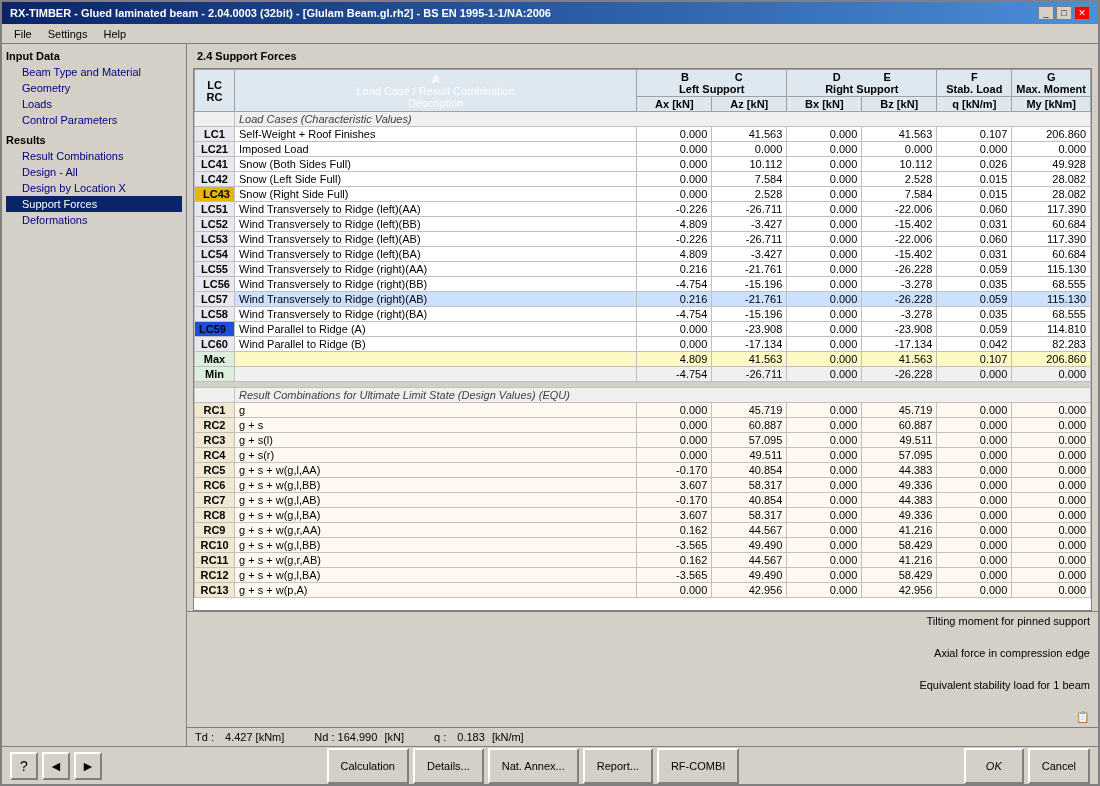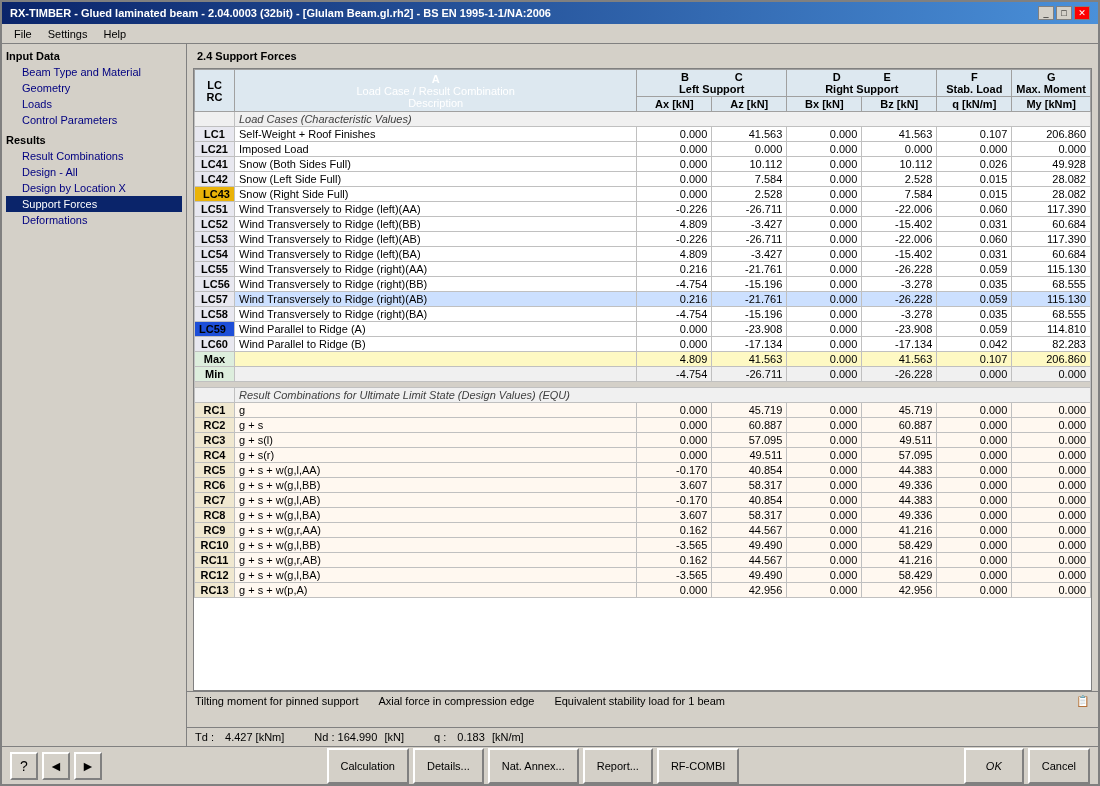--- a/index.html
+++ b/index.html
@@ -41,21 +41,21 @@
     .header-col-a { background: #4472c4; color: white; }
     .header-col-b { background: #dde8f0; }
     .header-col-c { background: #dde8f0; }
     .header-col-d { background: #dde8f0; }
     .header-col-e { background: #dde8f0; }
     .header-col-f { background: #dde8f0; }
     .header-col-g { background: #dde8f0; }
     
     .group-header td { background: #f0f0f0; font-style: italic; font-weight: normal; text-align: left; color: #404040; }
     
-    .status-bar { background: #d4d0c8; border-top: 1px solid #808080; padding: 3px 8px; display: flex; gap: 20px; align-items: flex-start; font-size: 11px; min-height: 36px; flex-wrap: wrap; }
+    .status-bar { background: #d4d0c8; border-top: 1px solid #808080; padding: 3px 8px; display: flex; gap: 20px; align-items: flex-end; font-size: 11px; min-height: 36px; flex-wrap: wrap; flex-direction: column; }
     
     .footer-values { background: #d4d0c8; border-top: 1px solid #808080; padding: 3px 8px; display: flex; gap: 30px; font-size: 11px; align-items: center; }
     
     .button-bar { background: #d4d0c8; border-top: 1px solid #808080; padding: 4px 8px; display: flex; justify-content: space-between; align-items: center; height: 38px; }
     .btn-group { display: flex; gap: 4px; align-items: center; }
     
     button { padding: 3px 12px; font-size: 11px; background: #d4d0c8; border: 2px solid; border-color: #ffffff #808080 #808080 #ffffff; cursor: pointer; height: 36px; }
     button.ok-btn { padding: 3px 20px; font-style: italic; }
     
     .icon-btn { width: 28px; height: 28px; background: #d4d0c8; border: 2px solid; border-color: #ffffff #808080 #808080 #ffffff; display: flex; align-items: center; justify-content: center; cursor: pointer; font-size: 14px; }

